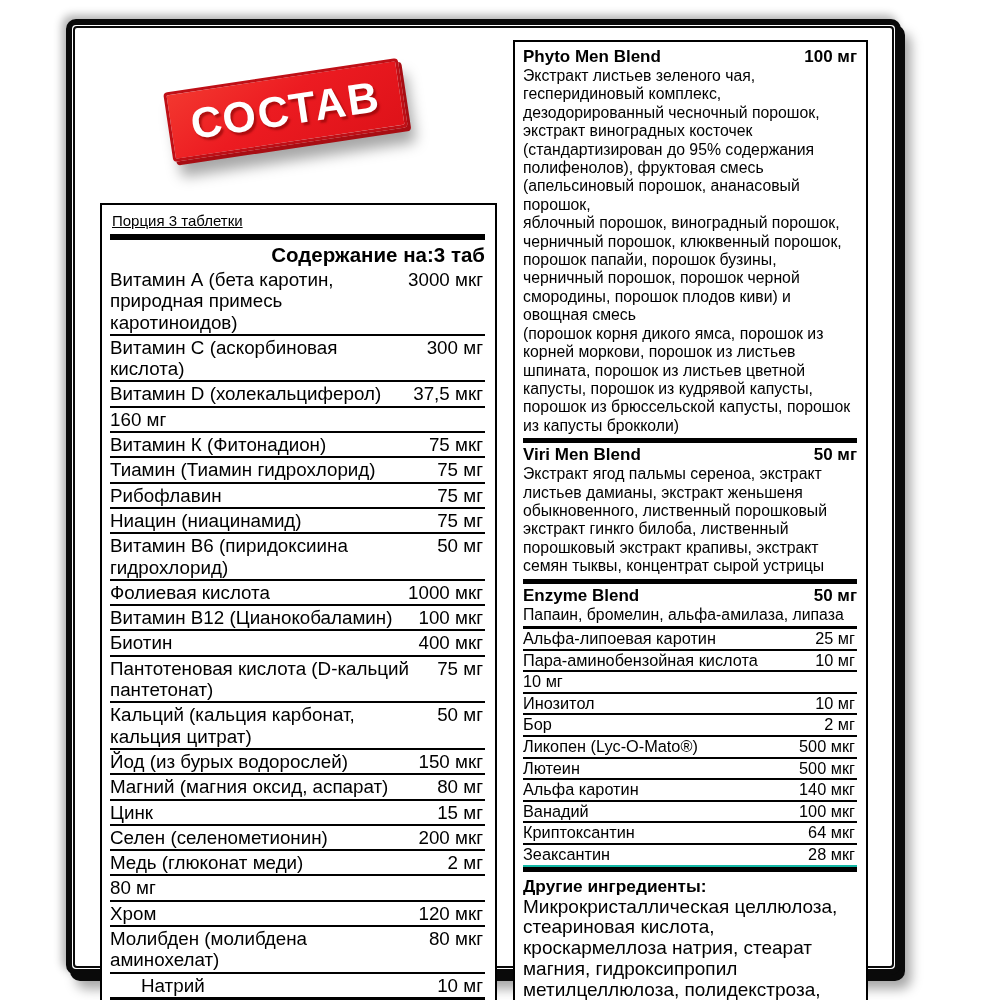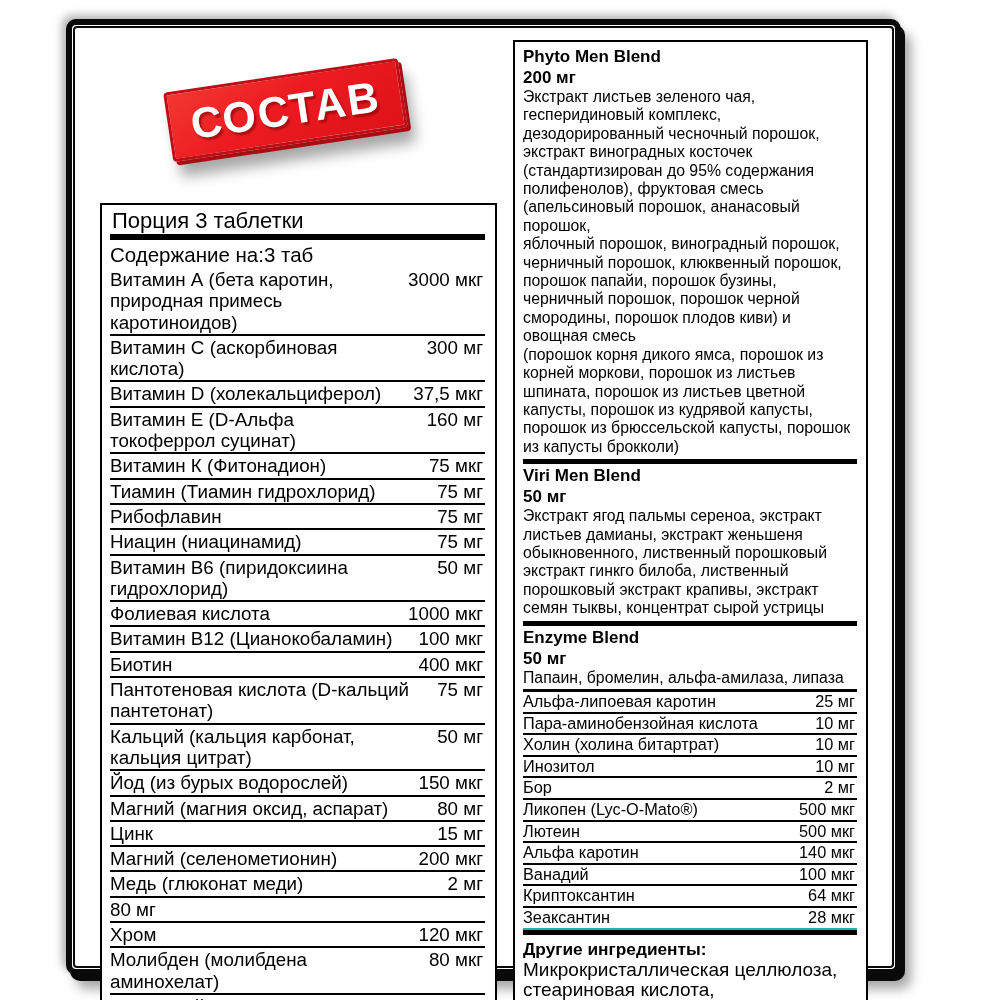--- a/index.html
+++ b/index.html
@@ -45,40 +45,40 @@
 
   
   .panel { position: absolute; background: #fff; border: 2px solid #000; }
   .panel-left  { left: 28px;  top: 178px; width: 397px; padding: 3px 10px 8px 8px; }
   .panel-right { left: 441px; top: 15px;  width: 355px; padding: 3px 9px 7px 8px; }
 
   .bar { background: #000; height: 5px; }
   .bar-serving { height: 6px; }
 
   
-  .serving { font-size: 22px; line-height: 21px; padding: 2px 0 3px 2px; }
+  .serving { font-size: 15px; line-height: 21px; padding: 2px 0 3px 2px; text-decoration: underline; }
   .lhead {
-    display: flex; justify-content: flex-start; align-items: baseline;
-    font-weight: normal; font-size: 20.5px; line-height: 25px; padding: 2px 0 1px;
+    display: flex; justify-content: flex-end; align-items: baseline;
+    font-weight: bold; font-size: 20.5px; line-height: 25px; padding: 2px 0 1px;
   }
   .rows .row:last-child { border-bottom: none; margin-left: 31px; }
   .row {
     display: flex; justify-content: space-between; align-items: flex-start;
     border-bottom: 2px solid #000;
     gap: 16px;
   }
   .panel-left .row { font-size: 18.8px; line-height: 21.3px; padding: 1px 0; }
   .row .nm { flex: 1 1 auto; padding-right: 8px; }
   .row .val { white-space: nowrap; padding-right: 2px; }
 
   
   .blend + .blend { border-top: 5px solid #000; }
   .bhead {
-    display: flex; align-items: baseline;
-    font-weight: bold; font-size: 17px; line-height: 21px; padding: 1px 0 0; flex-direction: column;
+    display: flex; justify-content: space-between; align-items: baseline;
+    font-weight: bold; font-size: 17px; line-height: 21px; padding: 1px 0 0;
   }
   .bbody { font-size: 15.8px; line-height: 18.4px; white-space: pre-line; padding: 0 0 3px; }
   .blend:last-of-type .bbody { border-bottom: 3px solid #000; padding-bottom: 2px; }
 
   .panel-right .row { font-size: 16.3px; line-height: 17.6px; padding: 1px 0; }
   .rrows .row:last-child { border-bottom: 2px solid #14b8a6; }
 
   .other-head { font-weight: bold; font-size: 17.3px; line-height: 22px; padding-top: 3px; }
   .other-body { font-size: 19px; line-height: 20.8px; }
 </style>
@@ -113,21 +113,20 @@
             <span class="nm">Витамин С (аскорбиновая кислота)</span>
             <span class="val">300 мг</span>
           </div>
 
           <div class="row">
             <span class="nm">Витамин D (холекальциферол)</span>
             <span class="val">37,5 мкг</span>
           </div>
 
           <div class="row">
-            <span class="nm">Витамин Е (D-Альфа токоферрол суцинат)</span>
             <span class="val">160 мг</span>
           </div>
 
           <div class="row">
             <span class="nm">Витамин К (Фитонадион)</span>
             <span class="val">75 мкг</span>
           </div>
 
           <div class="row">
             <span class="nm">Тиамин (Тиамин гидрохлорид)</span>
@@ -183,21 +182,21 @@
             <span class="nm">Магний (магния оксид, аспарат)</span>
             <span class="val">80 мг</span>
           </div>
 
           <div class="row">
             <span class="nm">Цинк</span>
             <span class="val">15 мг</span>
           </div>
 
           <div class="row">
-            <span class="nm">Магний (селенометионин)</span>
+            <span class="nm">Селен (селенометионин)</span>
             <span class="val">200 мкг</span>
           </div>
 
           <div class="row">
             <span class="nm">Медь (глюконат меди)</span>
             <span class="val">2 мг</span>
           </div>
 
           <div class="row">
             <span class="val">80 мг</span>
@@ -222,21 +221,21 @@
       <div class="bar"></div>
 
     </section>
 
     <section class="panel panel-right">
       <div class="blends">
 
           <div class="blend">
             <div class="bhead">
               <span>Phyto Men Blend</span>
-              <span>200 мг</span>
+              <span>100 мг</span>
             </div>
             <div class="bbody">Экстракт листьев зеленого чая, гесперидиновый комплекс, дезодорированный чесночный порошок, экстракт виноградных косточек (стандартизирован до 95% содержания полифенолов), фруктовая смесь (апельсиновый порошок, ананасовый порошок,
 яблочный порошок, виноградный порошок, черничный порошок, клюквенный порошок, порошок папайи, порошок бузины, черничный порошок, порошок черной смородины, порошок плодов киви) и овощная смесь
 (порошок корня дикого ямса, порошок из корней моркови, порошок из листьев шпината, порошок из листьев цветной капусты, порошок из кудрявой капусты, порошок из брюссельской капусты, порошок из капусты брокколи)</div>
           </div>
 
           <div class="blend">
             <div class="bhead">
               <span>Viri Men Blend</span>
               <span>50 мг</span>
@@ -259,21 +258,20 @@
             <span class="nm">Альфа-липоевая каротин</span>
             <span class="val">25 мг</span>
           </div>
 
           <div class="row">
             <span class="nm">Пара-аминобензойная кислота</span>
             <span class="val">10 мг</span>
           </div>
 
           <div class="row">
-            <span class="nm">Холин (холина битартрат)</span>
             <span class="val">10 мг</span>
           </div>
 
           <div class="row">
             <span class="nm">Инозитол</span>
             <span class="val">10 мг</span>
           </div>
 
           <div class="row">
             <span class="nm">Бор</span>

